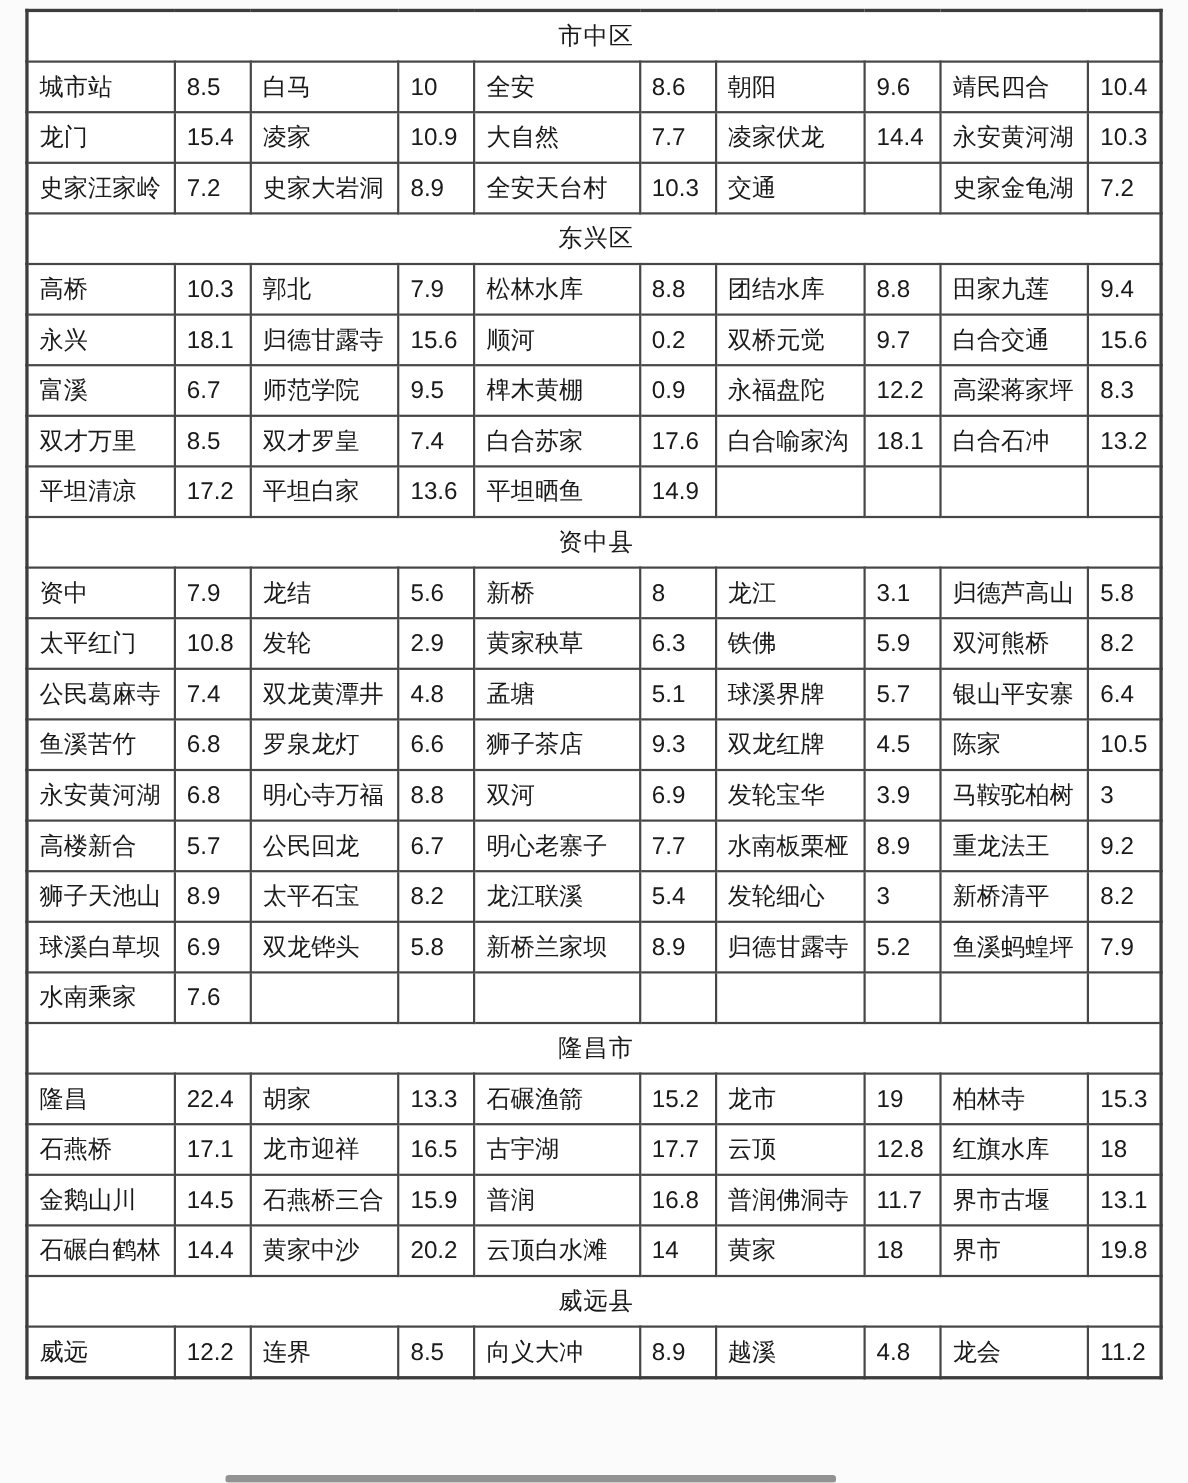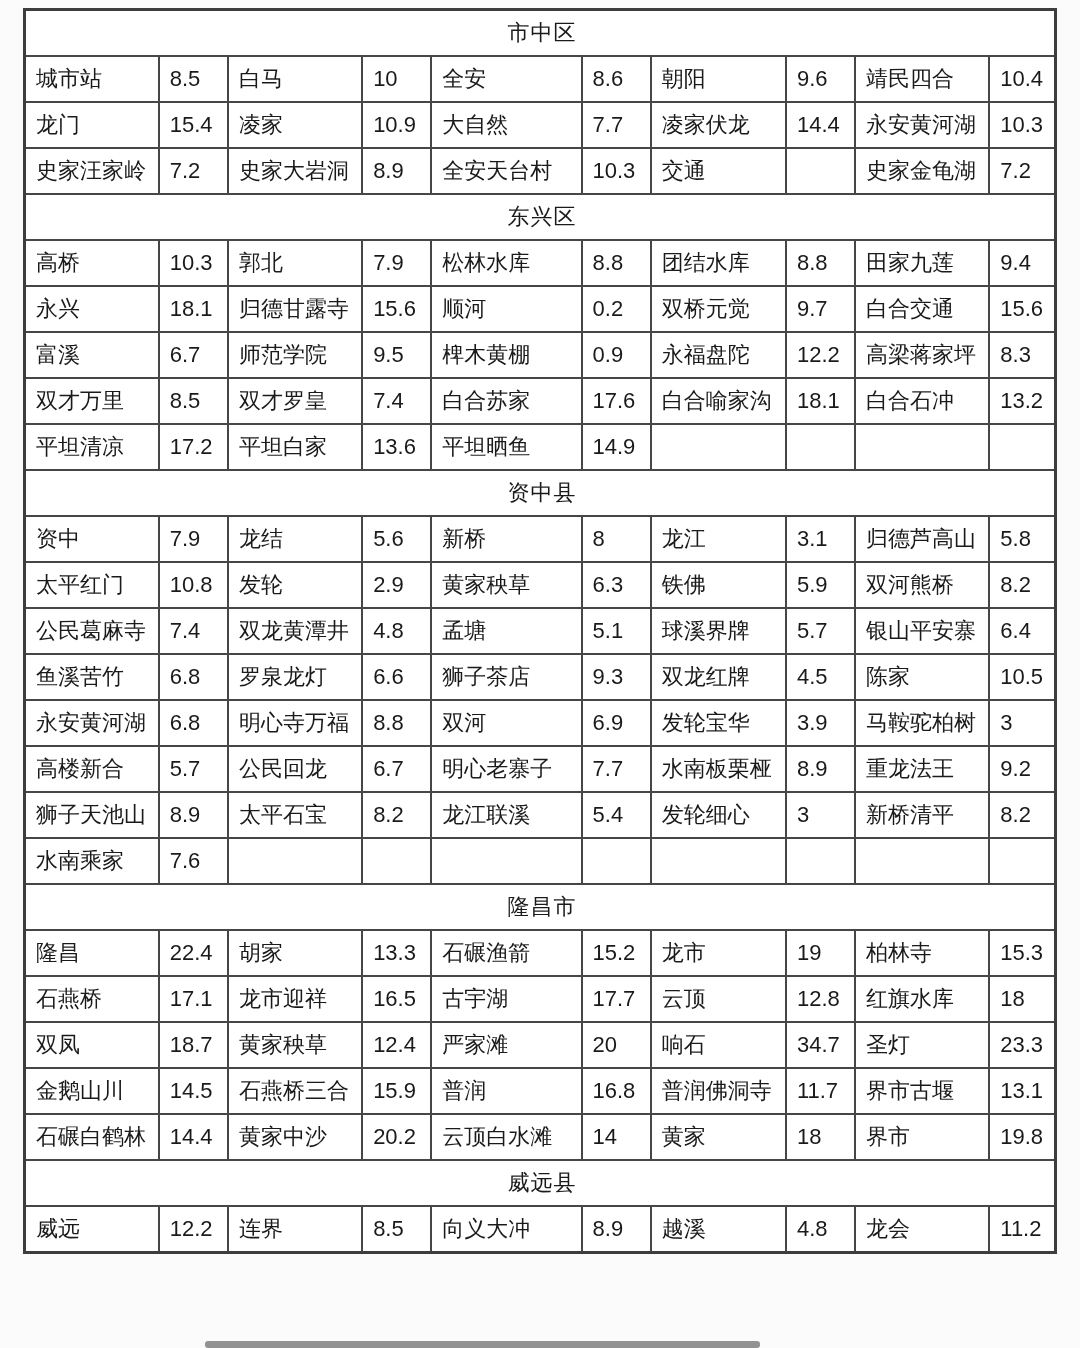--- a/index.html
+++ b/index.html
@@ -254,20 +254,32 @@
           <td class="name-cell">太平石宝</td>
           <td class="value-cell">8.2</td>
           <td class="name-cell">龙江联溪</td>
           <td class="value-cell">5.4</td>
           <td class="name-cell">发轮细心</td>
           <td class="value-cell">3</td>
           <td class="name-cell">新桥清平</td>
           <td class="value-cell">8.2</td>
         </tr>
         <tr>
+          <td class="name-cell">球溪白草坝</td>
+          <td class="value-cell">6.9</td>
+          <td class="name-cell">双龙铧头</td>
+          <td class="value-cell">5.8</td>
+          <td class="name-cell">新桥兰家坝</td>
+          <td class="value-cell">8.9</td>
+          <td class="name-cell">归德甘露寺</td>
+          <td class="value-cell">5.2</td>
+          <td class="name-cell">鱼溪蚂蝗坪</td>
+          <td class="value-cell">7.9</td>
+        </tr>
+        <tr>
           <td class="name-cell">水南乘家</td>
           <td class="value-cell">7.6</td>
           <td class="name-cell"></td>
           <td class="value-cell"></td>
           <td class="name-cell"></td>
           <td class="value-cell"></td>
           <td class="name-cell"></td>
           <td class="value-cell"></td>
           <td class="name-cell"></td>
           <td class="value-cell"></td>
@@ -293,32 +305,20 @@
           <td class="name-cell">龙市迎祥</td>
           <td class="value-cell">16.5</td>
           <td class="name-cell">古宇湖</td>
           <td class="value-cell">17.7</td>
           <td class="name-cell">云顶</td>
           <td class="value-cell">12.8</td>
           <td class="name-cell">红旗水库</td>
           <td class="value-cell">18</td>
         </tr>
         <tr>
-          <td class="name-cell">双凤</td>
-          <td class="value-cell">18.7</td>
-          <td class="name-cell">黄家秧草</td>
-          <td class="value-cell">12.4</td>
-          <td class="name-cell">严家滩</td>
-          <td class="value-cell">20</td>
-          <td class="name-cell">响石</td>
-          <td class="value-cell">34.7</td>
-          <td class="name-cell">圣灯</td>
-          <td class="value-cell">23.3</td>
-        </tr>
-        <tr>
           <td class="name-cell">金鹅山川</td>
           <td class="value-cell">14.5</td>
           <td class="name-cell">石燕桥三合</td>
           <td class="value-cell">15.9</td>
           <td class="name-cell">普润</td>
           <td class="value-cell">16.8</td>
           <td class="name-cell">普润佛洞寺</td>
           <td class="value-cell">11.7</td>
           <td class="name-cell">界市古堰</td>
           <td class="value-cell">13.1</td>

